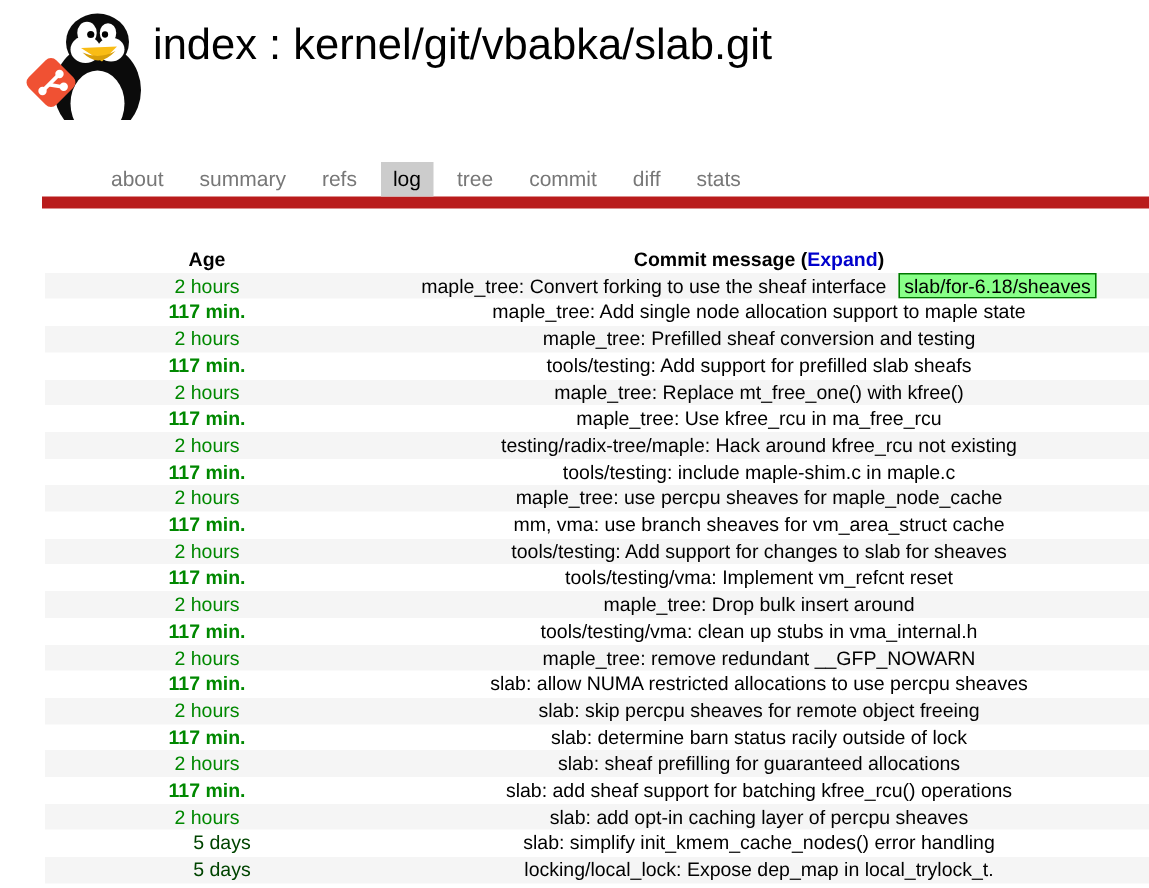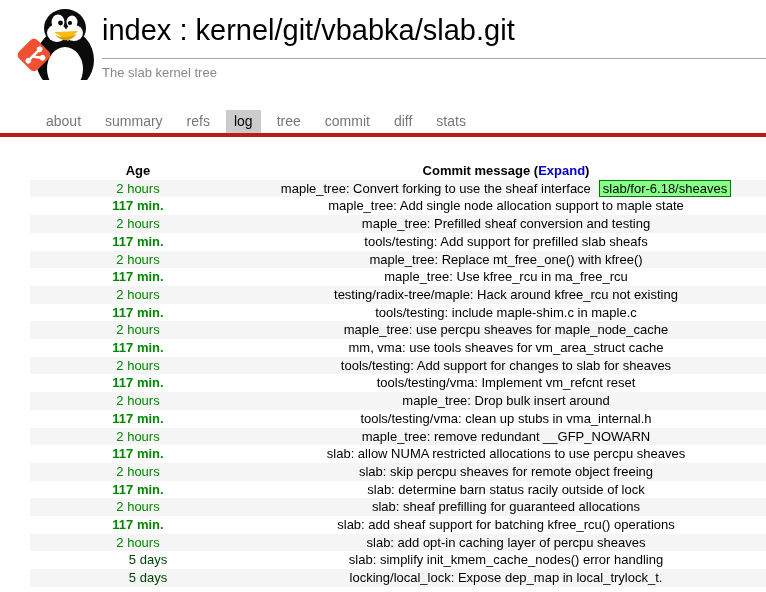--- a/index.html
+++ b/index.html
@@ -19,21 +19,22 @@
     padding: 6px 0 12px 0; white-space: nowrap;
   }
   .subtitle {
     border-top: 1px solid #aaa; color: #888;
     font-size: 13px; line-height: 18px; padding-top: 5px;
   }
   
   .tabs {
     display: flex; align-items: flex-end;
     margin-top: 28px; padding-left: 38px;
-    border-bottom: 4px solid #b91c1c;
+    border-bottom: 8px solid #b91c1c;
+    margin-left: 28px;
   }
   .tab {
     color: #777; font-size: 14px; line-height: 17px;
     padding: 3px 8px; margin-right: 8px;
     text-decoration: none; cursor: pointer; white-space: nowrap;
   }
   .tab.active { color: #000; background: var(--tab-active-bg, #ccc); }
   
   table.list {
     border-collapse: collapse; table-layout: fixed;
@@ -89,21 +90,20 @@
             <line x1="26" y1="49" x2="33" y2="44"></line>
             <circle cx="26" cy="39" r="2.8" stroke="none"></circle>
             <circle cx="26" cy="55" r="2.8" stroke="none"></circle>
             <circle cx="34" cy="43" r="2.8" stroke="none"></circle>
           </g>
         </g>
       </svg>
     </div>
     <div class="header-text">
       <div class="title">index : kernel/git/vbabka/slab.git</div>
-      <div class="subtitle">The slab kernel tree</div>
     </div>
   </div>
 
   <div class="tabs" id="tabs">
       <a class="tab">about</a>
       <a class="tab">summary</a>
       <a class="tab">refs</a>
       <a class="tab active">log</a>
       <a class="tab">tree</a>
       <a class="tab">commit</a>
@@ -164,21 +164,21 @@
     <td><a class="commit-link">tools/testing: include maple-shim.c in maple.c</a></td>
   </tr>
 
   <tr>
     <td><span class="age-text age-hours">2 hours</span></td>
     <td><a class="commit-link">maple_tree: use percpu sheaves for maple_node_cache</a></td>
   </tr>
 
   <tr>
     <td><span class="age-text age-mins">117 min.</span></td>
-    <td><a class="commit-link">mm, vma: use tools sheaves for vm_area_struct cache</a></td>
+    <td><a class="commit-link">mm, vma: use branch sheaves for vm_area_struct cache</a></td>
   </tr>
 
   <tr>
     <td><span class="age-text age-hours">2 hours</span></td>
     <td><a class="commit-link">tools/testing: Add support for changes to slab for sheaves</a></td>
   </tr>
 
   <tr>
     <td><span class="age-text age-mins">117 min.</span></td>
     <td><a class="commit-link">tools/testing/vma: Implement vm_refcnt reset</a></td>

